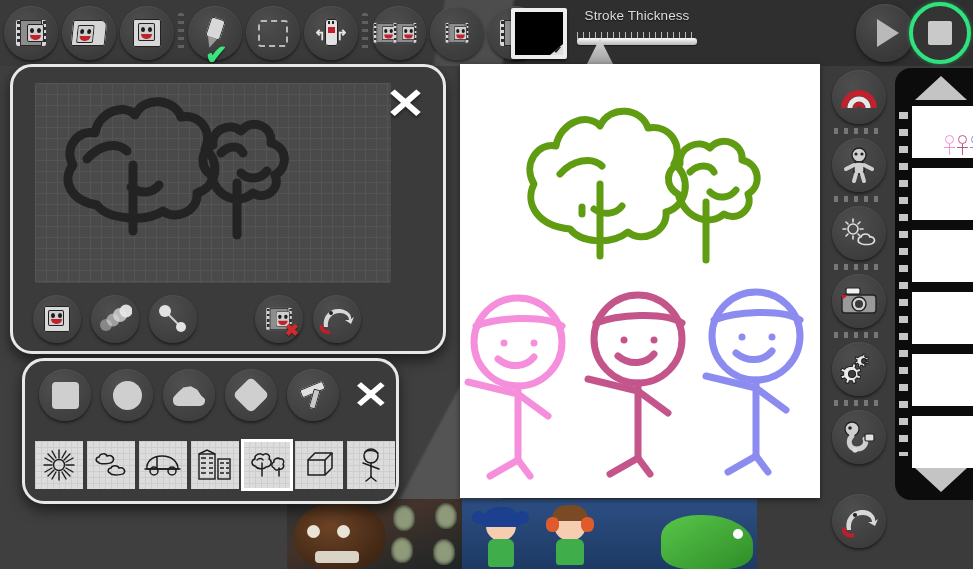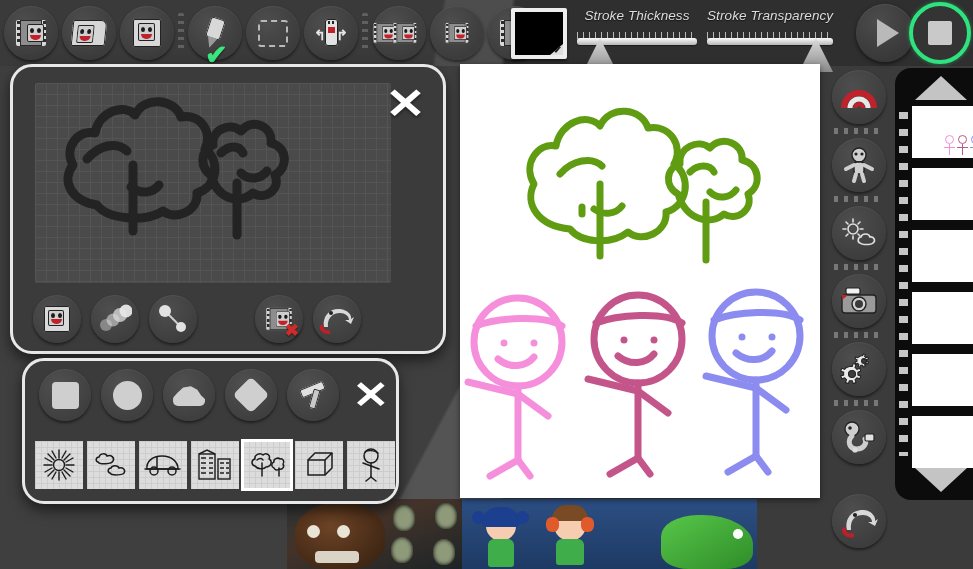--- a/index.html
+++ b/index.html
@@ -81,21 +81,21 @@
   .swatch-wrap { position:absolute; left:511px; top:8px; width:56px; height:51px; background:#ededed; padding:4px;
     border-radius:2px; box-shadow:0 2px 3px rgba(0,0,0,.5); }
   .swatch { width:100%; height:100%; background:#000; position:relative; }
   .swatch-caret { position:absolute; right:0px; bottom:0px; width:13px; height:11px; background:#ddd;
     clip-path:polygon(100% 0,100% 100%,0 100%); }
   .swatch-caret:after { content:""; position:absolute; right:2px; bottom:2px; border-left:5px solid transparent;
     border-right:5px solid transparent; border-top:6px solid #1a1a1a; }
 
   .slider-group { position:absolute; top:8px; }
   .slider-label { color:#dcdcdc; font-size:13.5px; text-align:center; letter-spacing:.1px;
-    text-shadow:0 1px 1px rgba(0,0,0,.6); white-space:nowrap;font-style:italic; }
+    text-shadow:0 1px 1px rgba(0,0,0,.6); white-space:nowrap; }
   .slider-track { position:relative; margin-top:13px; height:10px; }
   .ticks { position:absolute; left:0; right:0; top:-4px; height:7px;
     background:repeating-linear-gradient(to right,#b9b9b9 0 1px,transparent 1px 6px); }
   .bar { position:absolute; left:0; right:0; top:2px; height:7px; border-radius:3px;
     background:linear-gradient(to bottom,#fdfdfd,#b6b6b6); box-shadow:0 1px 1px rgba(0,0,0,.4); }
   .knob { position:absolute; top:2px; width:34px; height:34px;
     background:linear-gradient(to bottom,#dcdcdc,#8a8a8a); clip-path:polygon(50% 0,100% 100%,0 100%); }
 
   
   .play-btn { position:absolute; left:856px; top:4px; width:58px; height:58px; border-radius:50%;
@@ -320,28 +320,20 @@
 
     <div class="slider-group" style="left:577px; width:120px;">
       <div class="slider-label">Stroke Thickness</div>
       <div class="slider-track">
         <div class="ticks"></div>
         <div class="bar"></div>
         <div class="knob" style="left:6px;"></div>
       </div>
     </div>
 
-    <div class="slider-group" style="left:707px; width:126px;">
-      <div class="slider-label">Stroke Transparency</div>
-      <div class="slider-track">
-        <div class="ticks"></div>
-        <div class="bar"></div>
-        <div class="knob" style="left:92px;"></div>
-      </div>
-    </div>
 
     <div class="play-btn">
       <div class="play-tri"></div>
     </div>
     <div class="stop-btn">
       <div class="stop-sq"></div>
     </div>
   </div>
 
   <div class="canvas">

